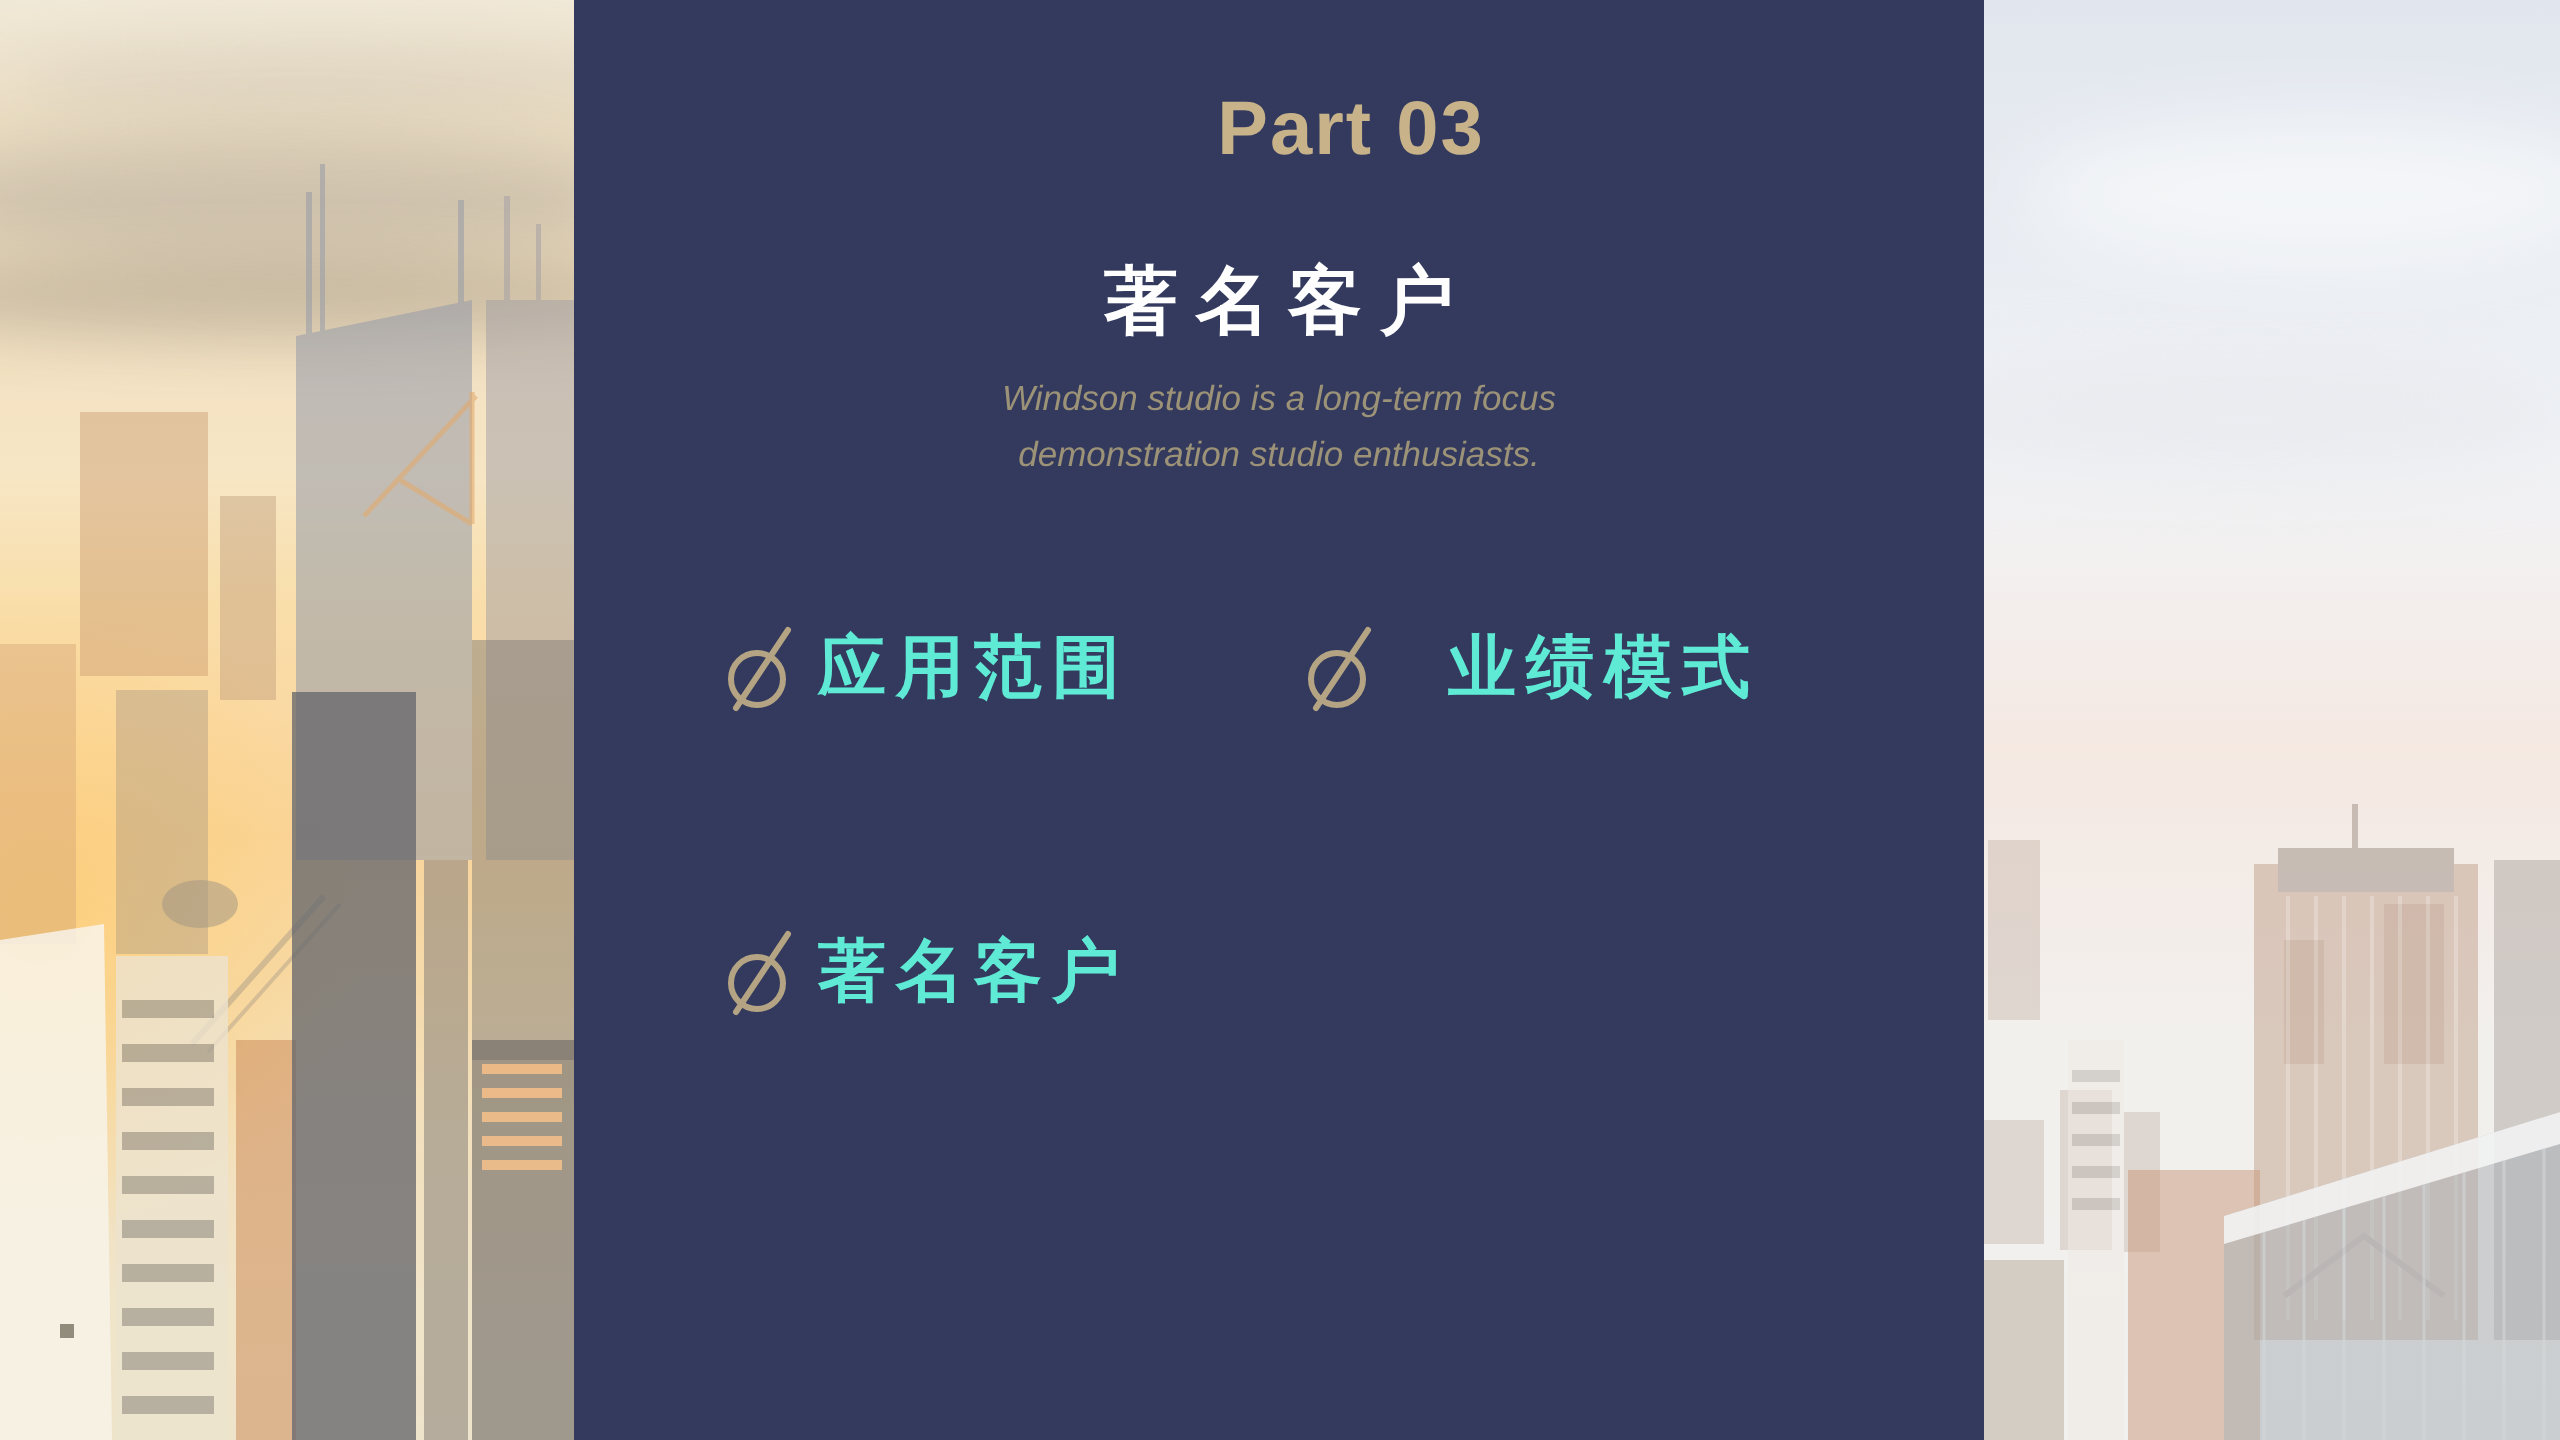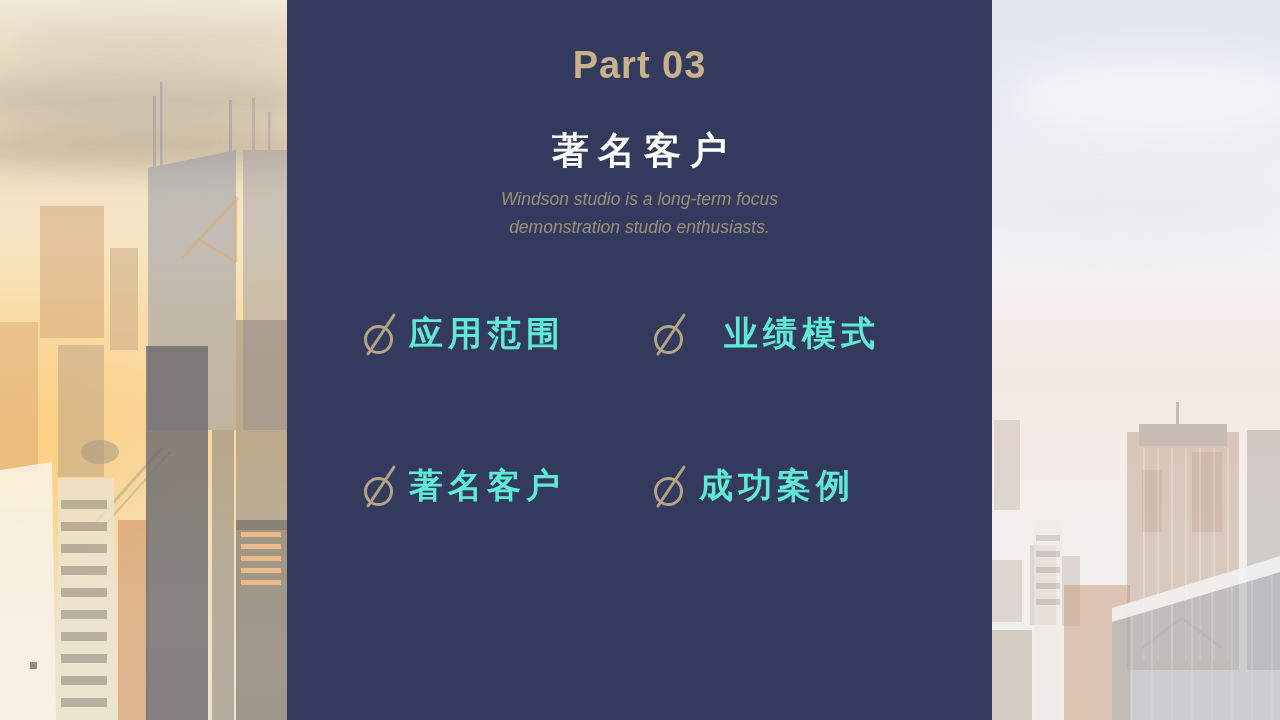--- a/index.html
+++ b/index.html
@@ -38,21 +38,21 @@
   .cloud-r2{left:-40px;top:180px;width:340px;height:60px;background:rgba(222,224,230,0.55);filter:blur(18px);}
   .skyline{position:absolute;left:0;top:0;}
   
   .panel{
     position:absolute;left:287px;top:0;width:705px;height:720px;
     background:#333a5e;
   }
   .part-label{
     position:absolute;top:44px;left:0;width:100%;
     text-align:center;font-size:38px;font-weight:bold;
-    color:#c7b28a;letter-spacing:1px;
+    color:#c7b28a;letter-spacing:1px;padding-left:36px;
   }
   .slide-title{
     position:absolute;top:126px;left:0;width:100%;
     text-align:center;font-size:37px;font-weight:bold;
     color:#fefefe;letter-spacing:9px;text-indent:9px;
   }
   .slide-subtitle{
     position:absolute;top:185px;left:0;width:100%;
     text-align:center;font-size:17.5px;line-height:28px;
     color:#9c9277;
@@ -240,21 +240,14 @@
   </div>
 
   <div class="menu-item pos-3">
     <svg class="icon" width="37" height="47" viewBox="0 0 37 47">
       <circle cx="15.5" cy="28.5" r="13" fill="none" stroke="#b4a483" stroke-width="3"></circle>
       <line x1="5" y1="43" x2="31" y2="4" stroke="#b4a483" stroke-width="3" stroke-linecap="round"></line>
     </svg>
     <span class="label">著名客户</span>
   </div>
 
-  <div class="menu-item pos-4">
-    <svg class="icon" width="37" height="47" viewBox="0 0 37 47">
-      <circle cx="15.5" cy="28.5" r="13" fill="none" stroke="#b4a483" stroke-width="3"></circle>
-      <line x1="5" y1="43" x2="31" y2="4" stroke="#b4a483" stroke-width="3" stroke-linecap="round"></line>
-    </svg>
-    <span class="label">成功案例</span>
-  </div>
 
 </div>
 
 </body></html>

